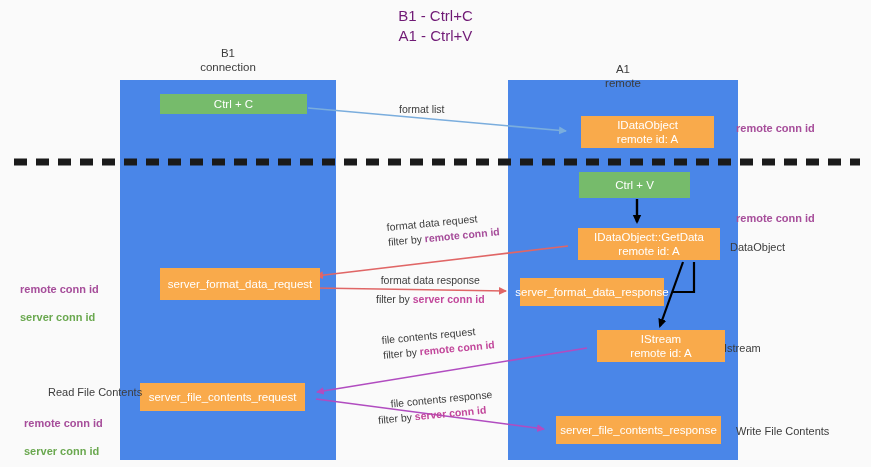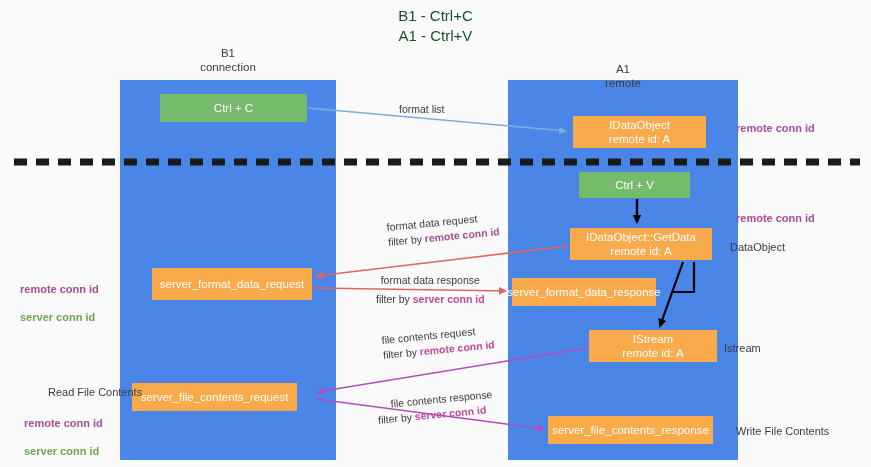--- a/index.html
+++ b/index.html
@@ -29,21 +29,21 @@
   #lane-a1 { left: 508px; top: 80px; width: 230px; height: 380px; }
 
   
   .diagram-title {
     position: absolute;
     left: 0;
     top: 6px;
     width: 871px;
     text-align: center;
     font-size: 15px;
-    color: #14532d;
+    color: #701a75;
     line-height: 20px;
     white-space: pre-line;
   }
   .lane-header {
     position: absolute;
     text-align: center;
     font-size: 11.5px;
     color: #3c3c3c;
     line-height: 14px;
     white-space: pre-line;
@@ -60,23 +60,23 @@
     align-items: center;
     justify-content: center;
     color: #ffffff;
     font-size: 11.5px;
     line-height: 14px;
     text-align: center;
     white-space: pre-line;
     padding: 2px 4px;
   }
   .node.green  { background: #6aa84f; background: #76bb6b; }
-  .node.orange { background: #f9aa4b; }
-
-  #node-ctrl-c  { left: 160px; top: 94px;  width: 147px; height: 28px; }
+  .node.orange { background: #f9aa4b; margin-left: 8px; }
+
+  #node-ctrl-c  { left: 160px; top: 94px;  width: 147px; height: 20px; }
   #node-idataobject { left: 573px; top: 116px; width: 133px; height: 32px; }
   #node-ctrl-v  { left: 579px; top: 172px; width: 111px; height: 26px; }
   #node-getdata { left: 570px; top: 228px; width: 142px; height: 32px; }
   #node-sfdreq  { left: 152px; top: 268px; width: 160px; height: 32px; }
   #node-sfdres  { left: 512px; top: 278px; width: 144px; height: 28px; }
   #node-istream { left: 589px; top: 330px; width: 128px; height: 32px; }
   #node-sfcreq  { left: 132px; top: 383px; width: 165px; height: 28px; }
   #node-sfcres  { left: 548px; top: 416px; width: 165px; height: 28px; }
 
   

